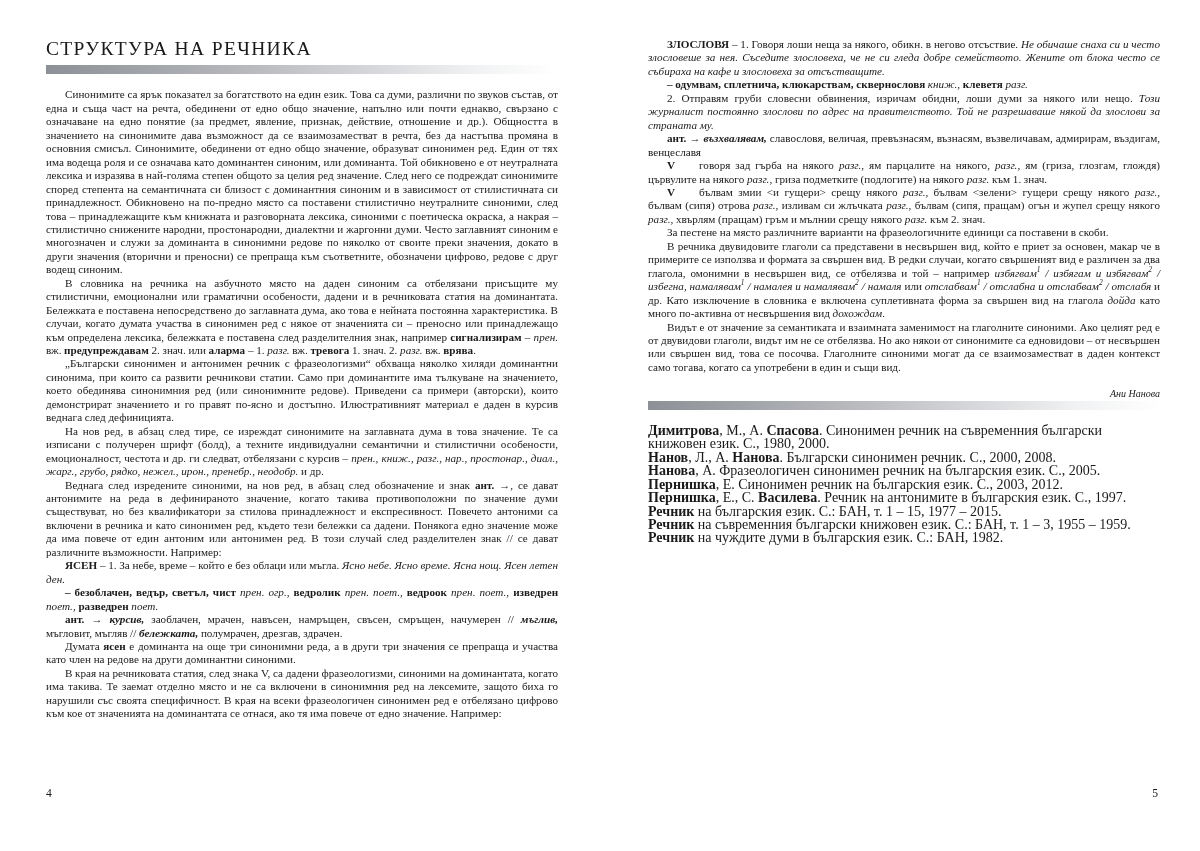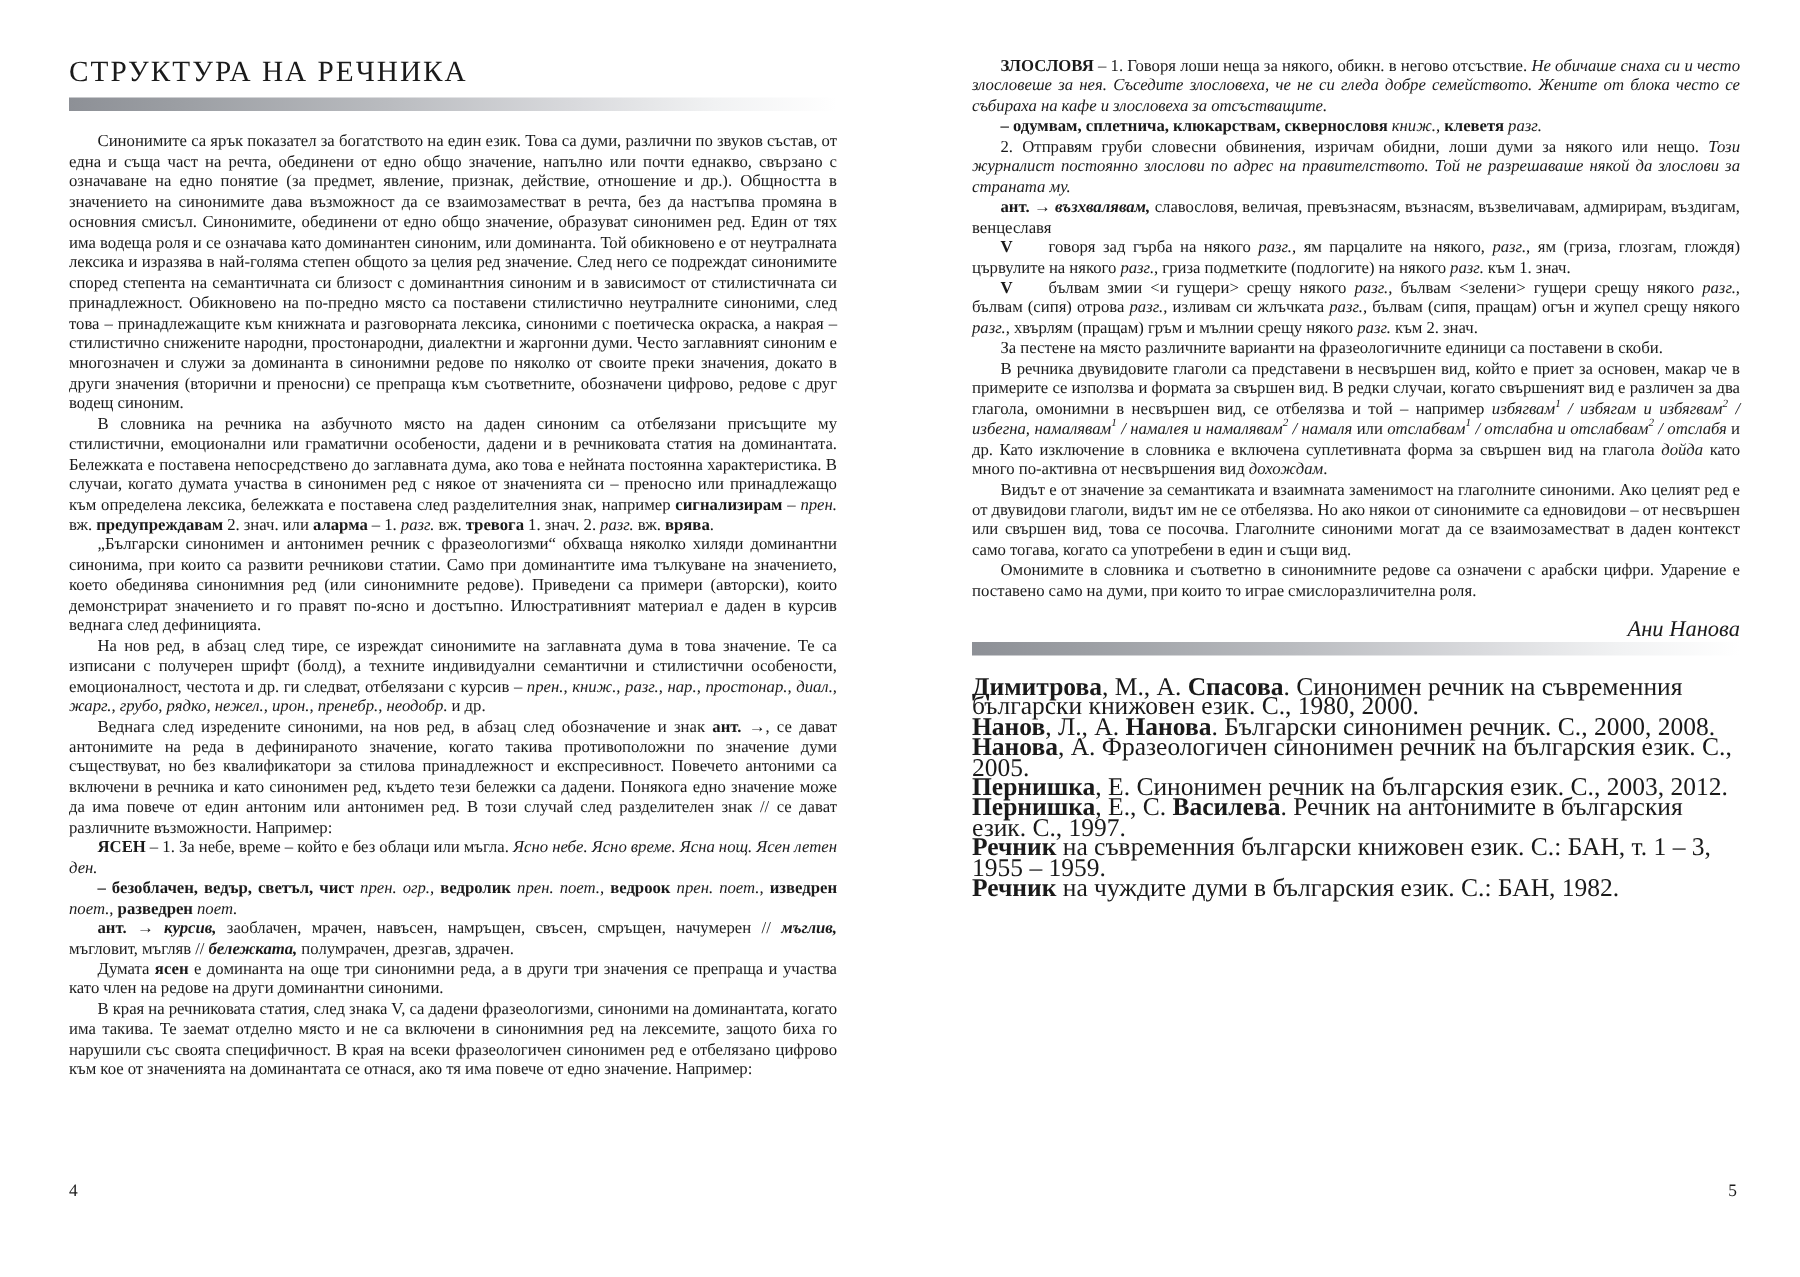--- a/index.html
+++ b/index.html
@@ -59,41 +59,41 @@
     text-indent: 19px;
   }
   b { font-weight: 700; }
   i, em { font-style: italic; }
   .sup { font-size: 7.4px; vertical-align: super; line-height: 0; font-style: italic; }
   .vsym { font-weight: 700; }
   .vgap { display: inline-block; width: 24px; }
 
   .signature {
     margin: 13px 0 0 0;
-    font-size: 15px;
+    font-size: 10px;
     font-style: italic;
     text-align: right;
     line-height: 13.45px;
   }
 
   
   .biblio-head {
     font-size: 19.5px;
     font-weight: 400;
     letter-spacing: 1.35px;
     margin: 26px 0 5px 0;
     line-height: 1.15;
   }
   .biblio-list {
     margin: 13px 0 0 0;
     padding: 0;
     list-style: none;
   }
   .biblio-list li {
-    font-size: 17px;
+    font-size: 14px;
     line-height: 13.45px;
     text-align: left;
     margin: 0;
     padding: 0;
   }
 
   
   .folio {
     position: absolute;
     bottom: 18px;
@@ -224,32 +224,32 @@
       <i>отслабвам</i><span class="sup">1</span>
       <i>/ отслабна и отслабвам</i><span class="sup">2</span>
       <i>/ отслабя</i>
       <span>и др. Като изключение в словника е включена суплетивната форма за свършен вид на глагола</span>
       <i>дойда</i>
       <span>като много по-активна от несвършения вид</span>
       <i>дохождам</i><span>.</span></p>
 
     <p class="body">Видът е от значение за семантиката и взаимната заменимост на глаголните синоними. Ако целият ред е от двувидови глаголи, видът им не се отбелязва. Но ако някои от синонимите са едновидови – от несвършен или свършен вид, това се посочва. Глаголните синоними могат да се взаимозаместват в даден контекст само тогава, когато са употребени в един и същи вид.</p>
 
-    <p class="body">Омонимите в словника и съответно в синонимните редове са означени с арабски цифри. Ударение е поставено само на думи, при които то играе смислоразличителна роля.</p>
 
     <p class="signature">Ани Нанова</p>
 
     <div class="rule-bar"></div>
 
     <ul class="biblio-list">
       <li><b>Димитрова</b><span>, М., А. </span><b>Спасова</b><span>. Синонимен речник на съвременния български книжовен език. С., 1980, 2000.</span></li>
       <li><b>Нанов</b><span>, Л., А. </span><b>Нанова</b><span>. Български синонимен речник. С., 2000, 2008.</span></li>
       <li><b>Нанова</b><span>, А. Фразеологичен синонимен речник на българския език. С., 2005.</span></li>
       <li><b>Пернишка</b><span>, Е. Синонимен речник на българския език. С., 2003, 2012.</span></li>
       <li><b>Пернишка</b><span>, Е., С. </span><b>Василева</b><span>. Речник на антонимите в българския език. С., 1997.</span></li>
+      <li><b>Речник</b><span> на българския език. С.: БАН, т. 1 – 15, 1977 – 2015.</span></li>
       <li><b>Речник</b><span> на съвременния български книжовен език. С.: БАН, т. 1 – 3, 1955 – 1959.</span></li>
       <li><b>Речник</b><span> на чуждите думи в българския език. С.: БАН, 1982.</span></li>
     </ul>
 
     <div class="folio folio-right">5</div>
   </div>
 
 </div>
 
 </body></html>

